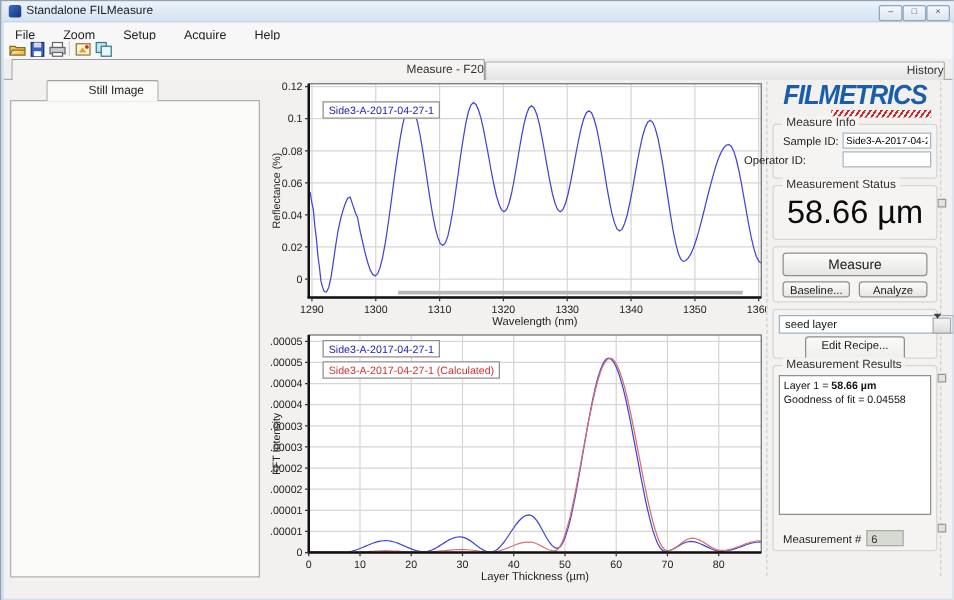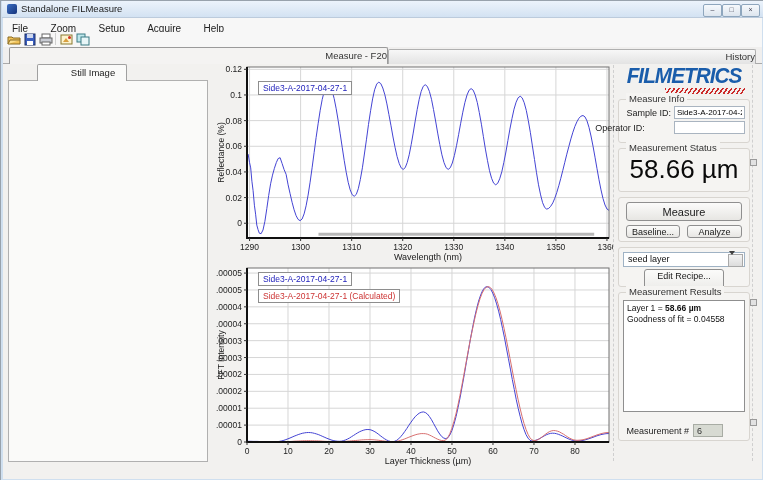--- a/index.html
+++ b/index.html
@@ -52,21 +52,21 @@
   .legend.blue{color:#2222bb;}
   .legend.red{color:#cc3333;}
   
   .logo{left:618px;top:62px;width:130px;height:26px;text-align:center;font-size:22px;font-weight:900;font-style:italic;color:#1a5dab;letter-spacing:-1px;transform:scaleX(0.94);}
   .hatch{left:664px;top:87px;width:80px;height:6px;background:repeating-linear-gradient(125deg,#cc2a2a 0 1.5px,transparent 1.5px 3.6px);}
   .groupbox{background:#f5f4f2;border:1px solid #d8d5d0;border-radius:3px;box-sizing:border-box;}
   .glabel{position:absolute;top:-7px;left:7px;background:#f5f4f2;padding:0 3px;font-size:9.5px;color:#333;white-space:nowrap;}
   .field-label{font-size:9px;color:#222;text-align:right;}
   .tinput{position:absolute;background:#fff;border:1px solid #a9b4c0;font-size:8px;padding:0 2px;box-sizing:border-box;font-family:"Liberation Sans",sans-serif;}
   .bigvalue{left:618px;top:153px;width:130px;height:32px;font-size:26px;color:#0a0a0a;text-align:center;}
-  .combo{left:622px;top:251px;width:122px;height:15px;background:#ffffff;border:1px solid #9fb2c4;box-sizing:border-box;}
+  .combo{left:622px;top:251px;width:140px;height:15px;background:#ffffff;border:1px solid #9fb2c4;box-sizing:border-box;}
   .combo-text{position:absolute;left:4px;top:1px;font-size:9px;color:#111;}
   .combo-btn{position:absolute;right:1px;top:1px;width:13px;height:11px;background:linear-gradient(#f4f4f4,#dcdcdc);border:1px solid #a8a8a8;}
   .tri-d{width:0;height:0;border-left:3px solid transparent;border-right:3px solid transparent;border-top:4px solid #404040;margin:3px auto;}
   .listbox{left:622px;top:299px;width:122px;height:112px;background:#ffffff;border:1px solid #8f8f8f;font-size:8.5px;color:#111;padding:2px 3px;box-sizing:border-box;line-height:11px;}
   .dinput{left:692px;top:423px;width:30px;height:13px;background:#d7dad2;border:1px solid #a8aca4;font-size:9px;padding:0 3px;box-sizing:border-box;color:#333;font-family:"Liberation Sans",sans-serif;}
   .splitline{top:64px;width:1px;height:396px;border-left:1px dashed #cfcfcf;}
   .handle{width:5px;height:5px;background:#e2e2e2;border:1px solid #9a9a9a;}
 </style>
 </head>
 <body>

